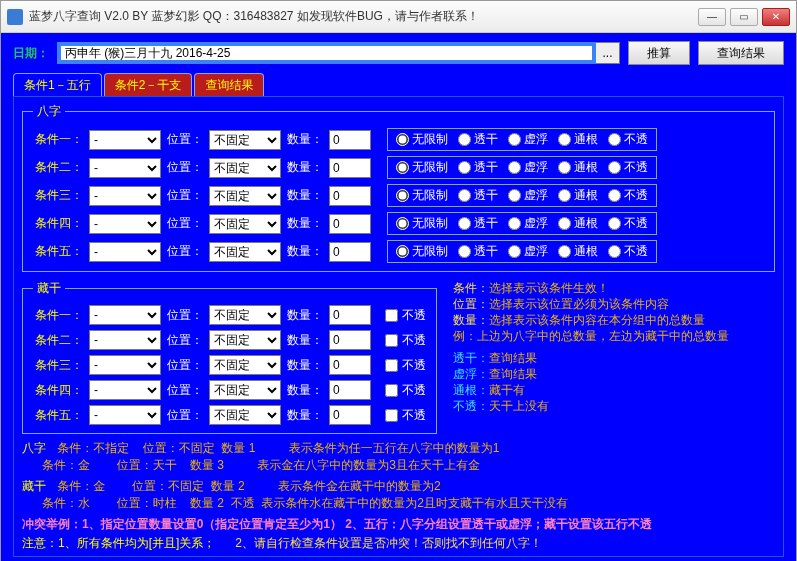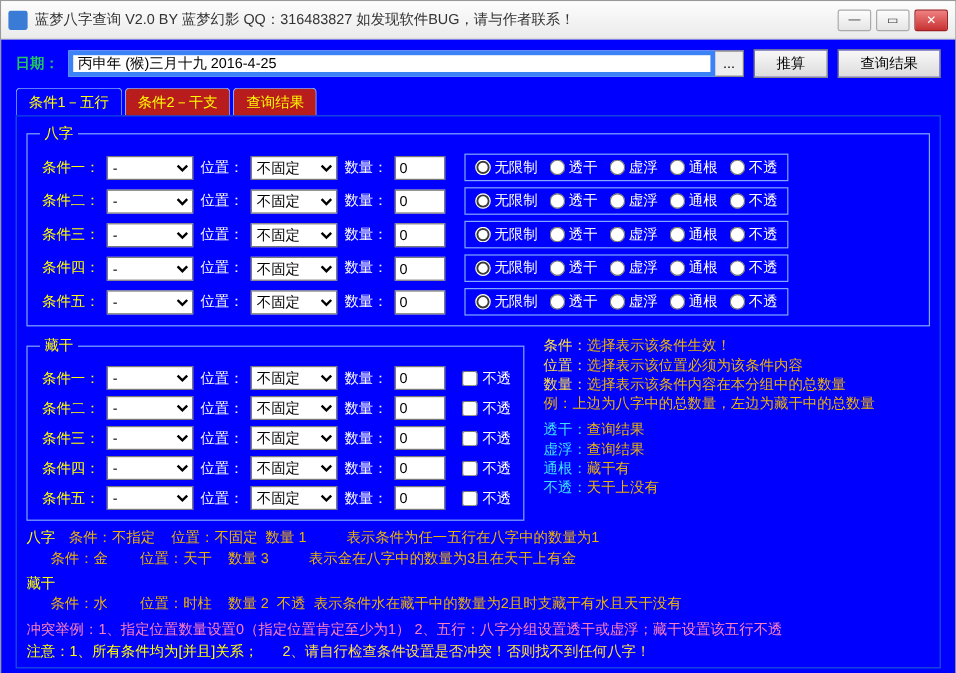--- a/index.html
+++ b/index.html
@@ -36,21 +36,21 @@
 .cang-row .chk { display:flex; align-items:center; gap:4px; margin-left:8px; }
 .cang-wrap { display:flex; gap:14px; }
 .cang-left { flex:0 0 auto; }
 .explain { flex:1; border-left:0; padding-left:2px; }
 .explain .hd { color:#ffff00; margin-bottom:4px;}
 .explain .line { line-height:16px; }
 .cy-red { color:#fde047; }
 .cy-yel { color:#ffff00; }
 .cy-grn { color:#eab308; }
 .cy-cyan { color:#40e0ff; }
-.cy-pink { color:#ff80c0; }
+.cy-pink { color:#ff80c0;font-weight:bold; }
 .footer-block { margin-top:2px; line-height:17px; }
 .zc { display:flex; gap:20px;}
 .foot-row { display:flex; gap:8px; }
 .foot-row span { white-space:pre; }
 </style>
 </head>
 <body>
 
 <div class="window">
   <div class="title-bar">
@@ -234,20 +234,21 @@
         <div class="foot-row">
             <span class="cy-yel">八字</span>
             <span class="cy-grn"> 条件：不指定    位置：不固定  数量 1          表示条件为任一五行在八字中的数量为1</span>
           </div>
         <div class="foot-row">
             <span class="cy-grn">      条件：金        位置：天干    数量 3          表示金在八字中的数量为3且在天干上有金</span>
           </div>
         <div style="height:4px;"></div>
         <div class="foot-row">
             <span class="cy-yel">藏干</span>
+            <span class="cy-grn"> 条件：金        位置：不固定  数量 2          表示条件金在藏干中的数量为2</span>
           </div>
         <div class="foot-row">
             <span class="cy-grn">      条件：水        位置：时柱    数量 2  不透  表示条件水在藏干中的数量为2且时支藏干有水且天干没有</span>
           </div>
         <div style="height:4px;"></div>
         <div class="cy-pink">冲突举例：1、指定位置数量设置0（指定位置肯定至少为1） 2、五行：八字分组设置透干或虚浮；藏干设置该五行不透</div>
         <div style="height:2px;"></div>
         <div class="zc">
           <span class="cy-yel">注意：1、所有条件均为[并且]关系；</span>
           <span class="cy-red">2、请自行检查条件设置是否冲突！否则找不到任何八字！</span>

